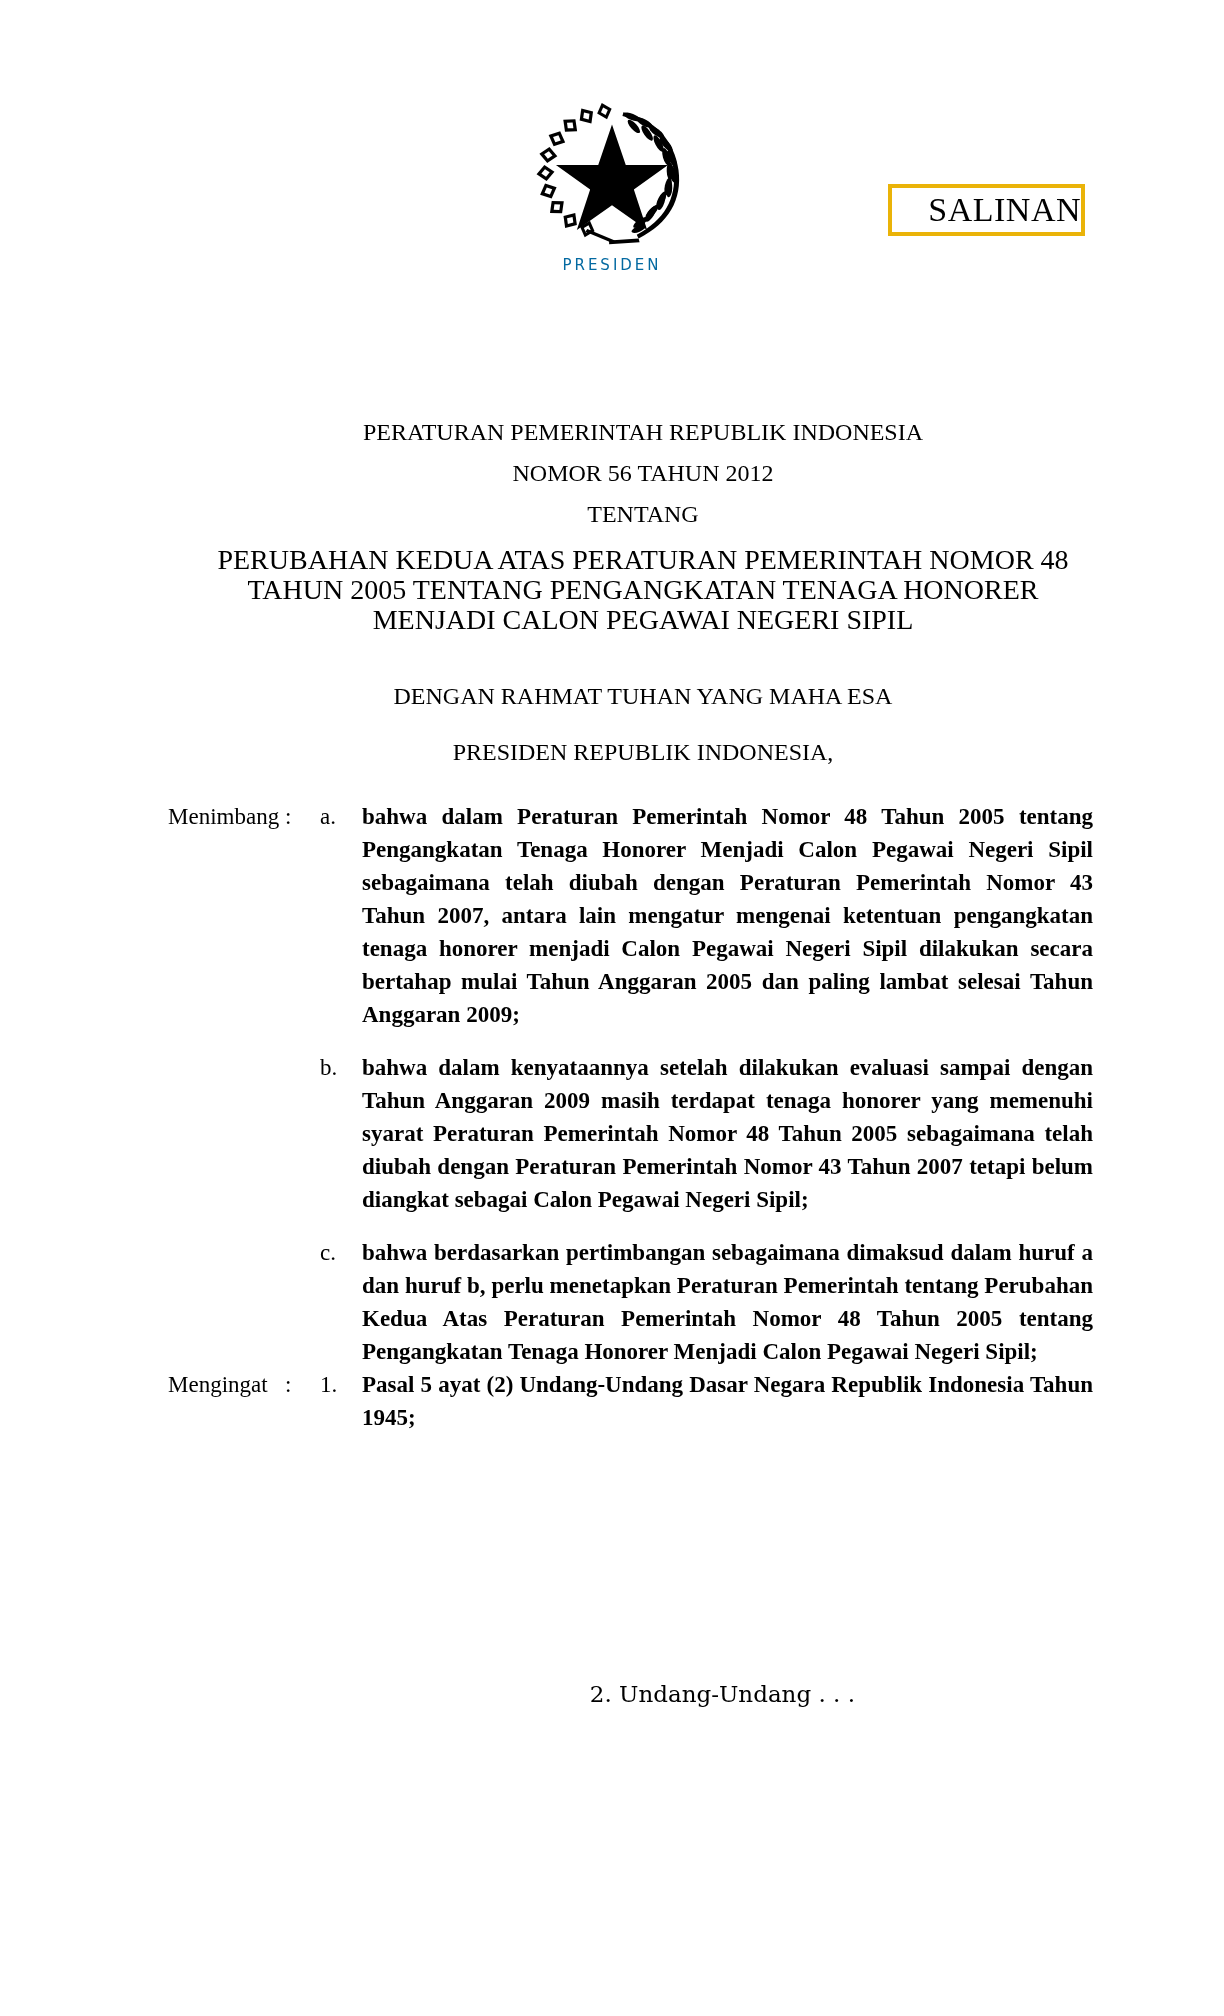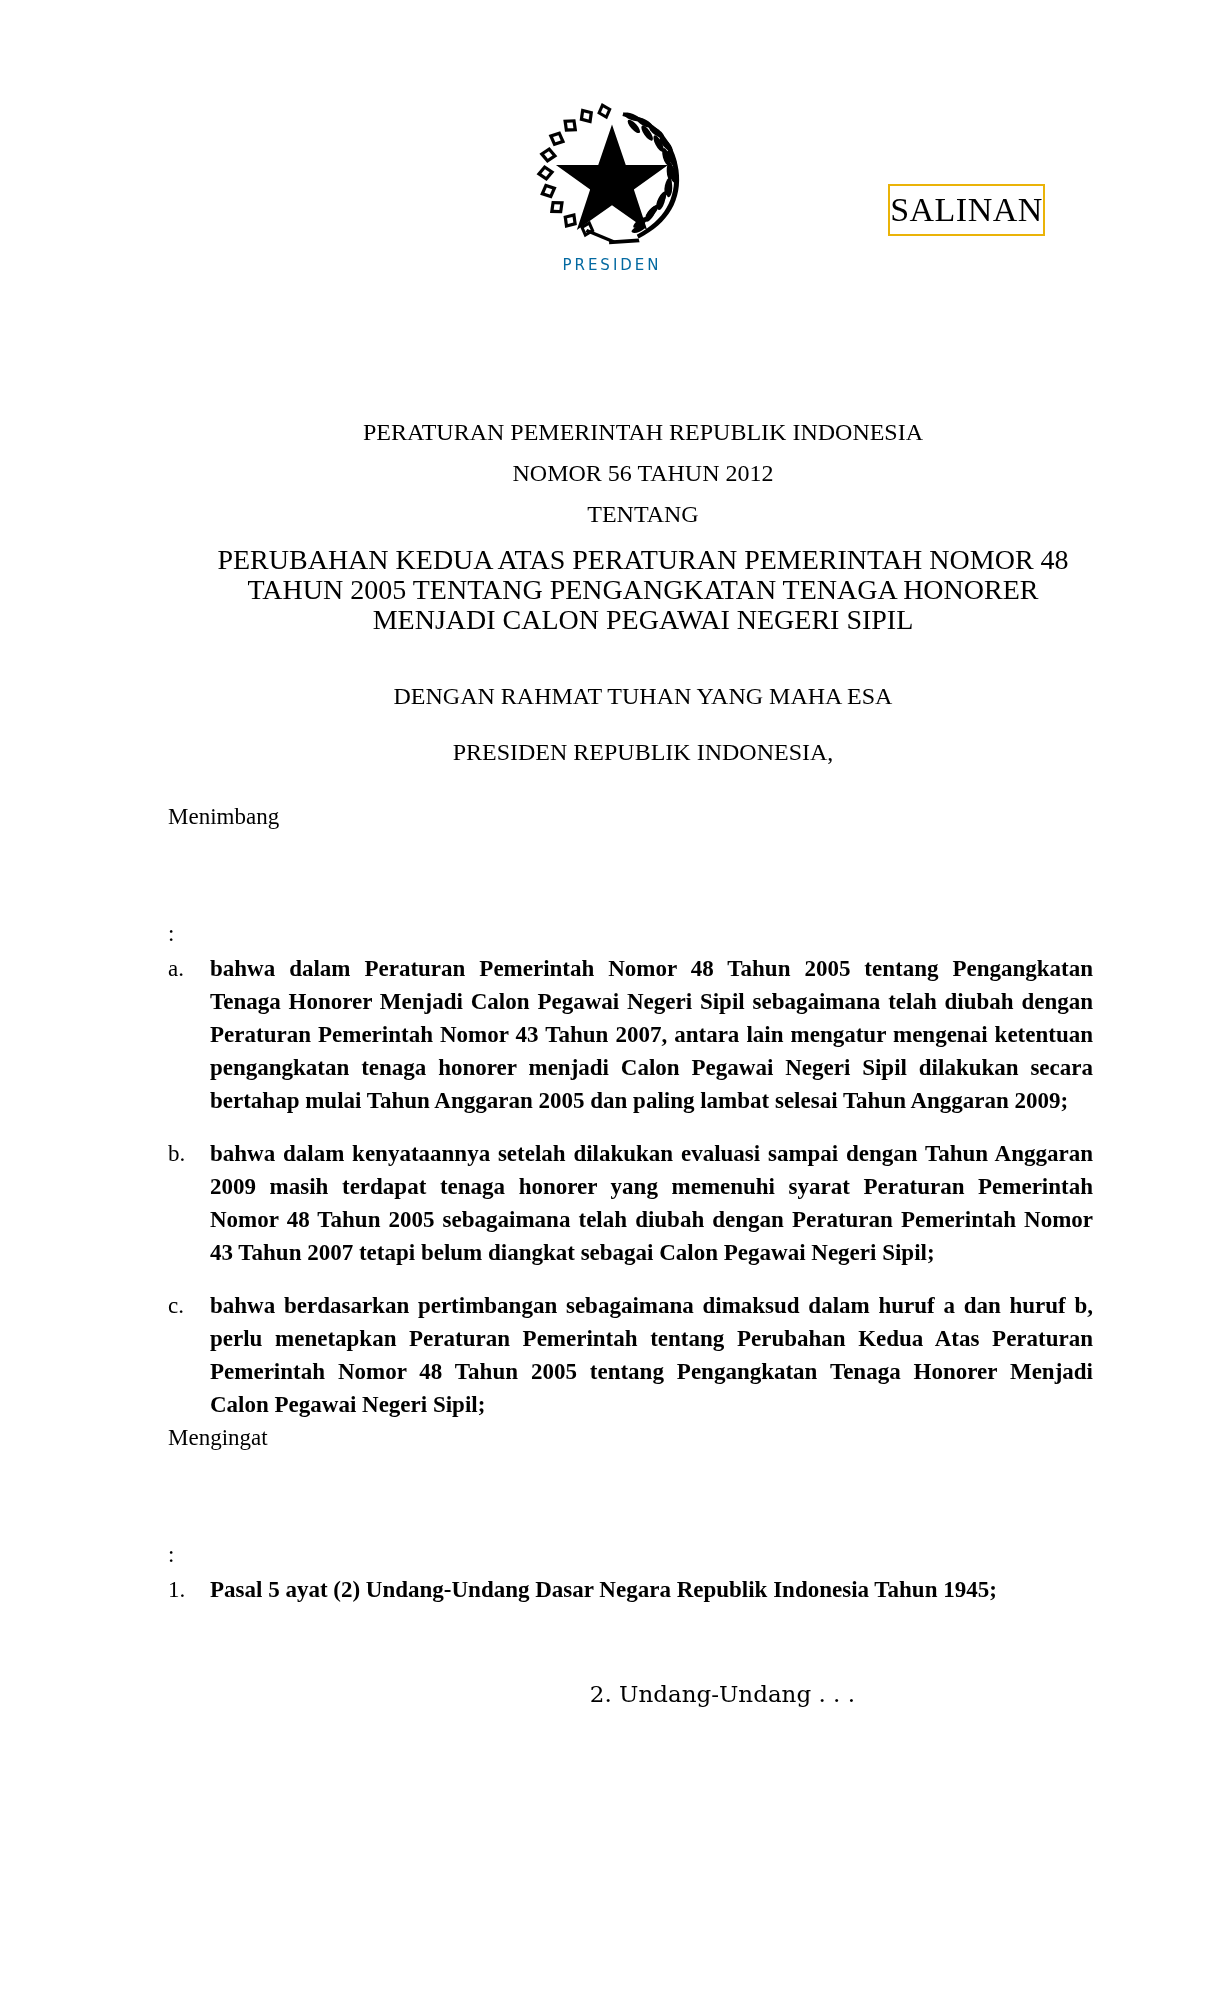--- a/index.html
+++ b/index.html
@@ -42,27 +42,27 @@
     color: #0369a1;
     font-weight: 400;
   }
   .lembaga .ln2 { letter-spacing: 3.0px; }
 
   
   .salinan-box {
     position: absolute;
     left: 888px;
     top: 184px;
-    width: 157px;
+    width: 197px;
     height: 52px;
-    border: 2px solid #eab308;
+    border: 4px solid #eab308;
     box-sizing: border-box;
     display: flex;
     align-items: center;
-    justify-content: center;
+    justify-content: flex-end;
   }
   .salinan-box span {
     font-family: "Liberation Serif", "DejaVu Serif", serif;
     font-size: 34px;
     line-height: 34px;
     letter-spacing: 0.5px;
   }
 
   
   .titleblock {
@@ -102,21 +102,20 @@
     left: 0;
     top: 800px;
     width: 1224px;
   }
   .clause {
     position: relative;
     display: flex;
     align-items: flex-start;
     padding-left: 168px;
     padding-right: 131px;
-    flex-direction: column;
   }
   .clause + .clause { margin-top: 0; }
 
   .lbl {
     width: 117px;
     flex: 0 0 117px;
     font-size: 23px;
     line-height: 33px;
   }
   .colon {

